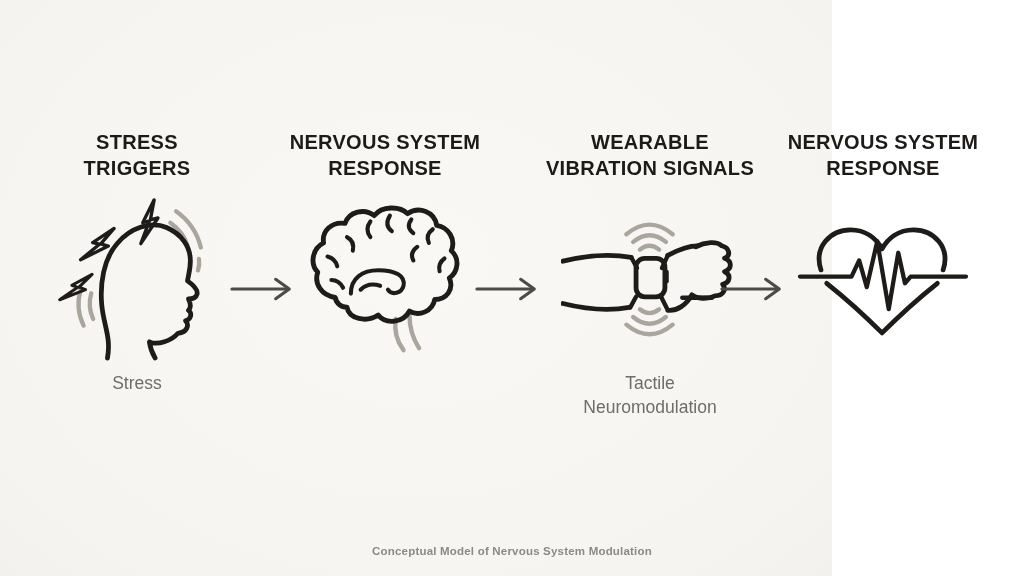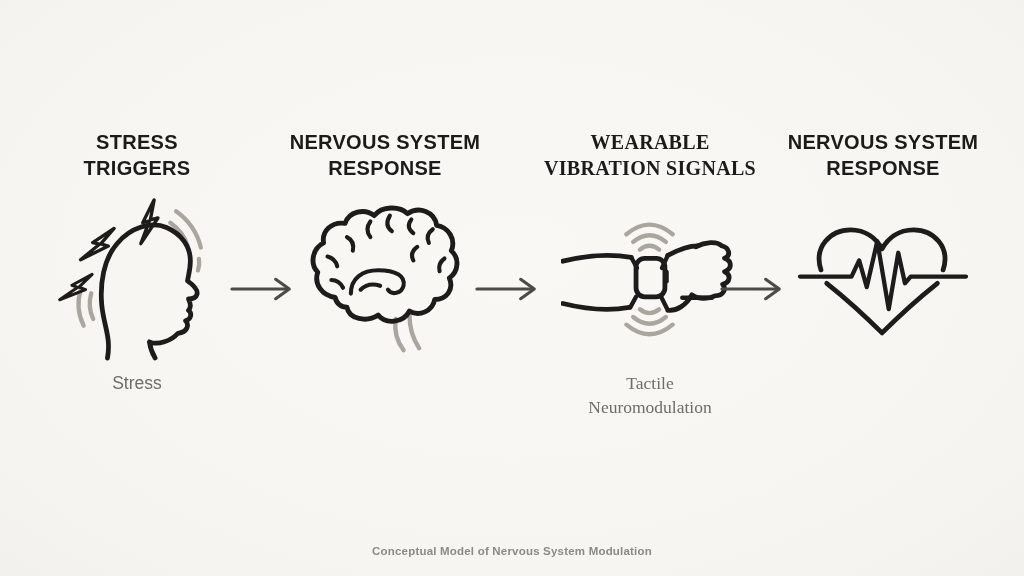--- a/index.html
+++ b/index.html
@@ -5,21 +5,21 @@
   html, body {
     margin: 0;
     padding: 0;
     width: 1024px;
     height: 576px;
     overflow: hidden;
     font-family: "Liberation Sans", sans-serif;
   }
   .canvas {
     position: relative;
-    width: 1024px;
+    width: 832px;
     height: 576px;
     background: radial-gradient(ellipse at 50% 45%, #f9f8f5 0%, #f6f5f1 70%, #f2f1ed 100%);
   }
   .stage {
     position: absolute;
     top: 130px;
     text-align: center;
   }
   .stage-title {
     font-size: 20px;
@@ -37,21 +37,21 @@
     justify-content: center;
   }
   .stage-sublabel {
     font-size: 17.5px;
     line-height: 1.35;
     color: #6e6d69;
     white-space: pre-line;
   }
   .stage-col-1 { left: 17px;  width: 240px; }
   .stage-col-2 { left: 265px; width: 240px; }
-  .stage-col-3 { left: 530px; width: 240px; font-family: Liberation Serif, serif; }
+  .stage-col-3 { left: 530px; width: 240px; }
   .stage-col-4 { left: 758px; width: 250px; }
   .flow-arrow {
     position: absolute;
     top: 276px;
   }
   .flow-arrow-1 { left: 229px; }
   .flow-arrow-2 { left: 474px; }
   .flow-arrow-3 { left: 719px; }
   .caption {
     position: absolute;

